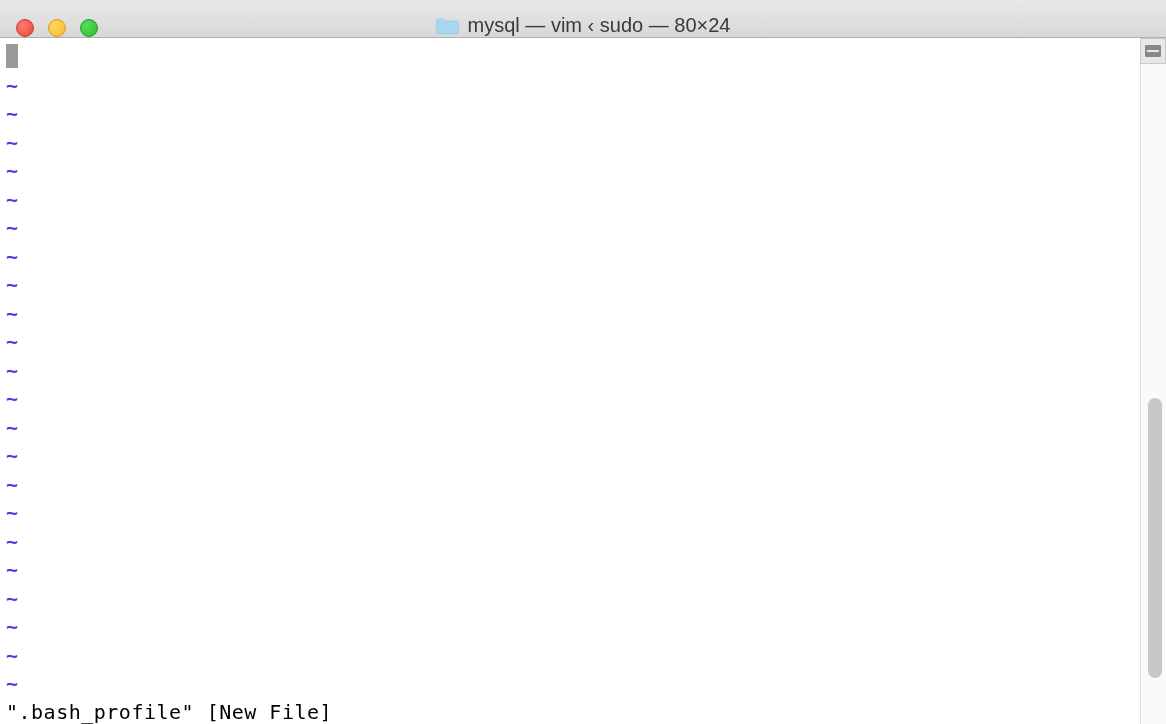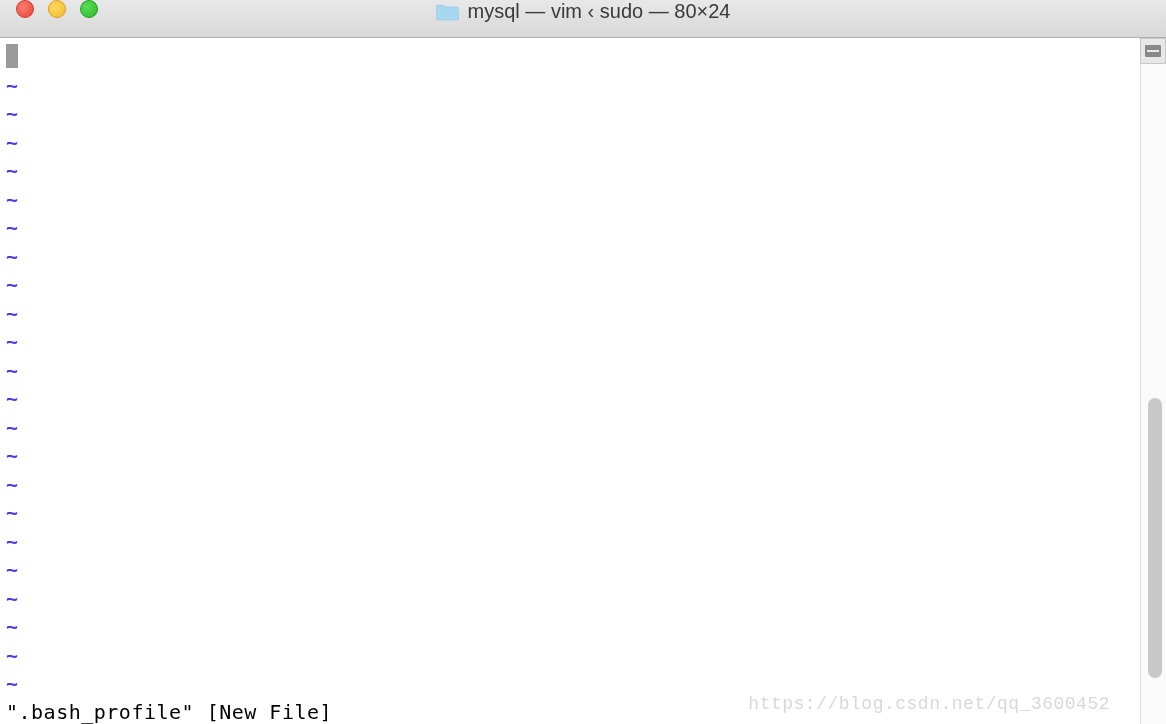--- a/index.html
+++ b/index.html
@@ -13,21 +13,21 @@
       background: #ffffff;
       font-family: "Menlo", "Monaco", "Consolas", monospace;
       overflow: hidden;
       position: relative;
     }
     .titlebar {
       height: 38px;
       background: linear-gradient(to bottom, #e8e8e8 0%, #d8d8d8 100%);
       border-bottom: 1px solid #b0b0b0;
       display: flex;
-      align-items: flex-start;
+      align-items: flex-end;
       position: relative;
     }
     .traffic-lights {
       display: flex;
       gap: 14px;
       margin-left: 16px;
       align-items: center;
     }
     .traffic-light {
       width: 18px;
@@ -191,21 +191,20 @@
         <div class="tilde-line">~</div>
         <div class="tilde-line">~</div>
         <div class="tilde-line">~</div>
         <div class="tilde-line">~</div>
         <div class="tilde-line">~</div>
         <div class="tilde-line">~</div>
         <div class="tilde-line">~</div>
         <div class="tilde-line">~</div>
       </div>
     <div class="status-line">".bash_profile" [New File]</div>
-    <div class="watermark">https://blog.csdn.net/qq_3600452</div>
   </div>
   <div class="scrollbar-area">
     <div class="scroll-corner">
       <div class="scroll-corner-inner"></div>
     </div>
     <div class="scroll-thumb"></div>
   </div>
 </div>
 
 </body></html>

